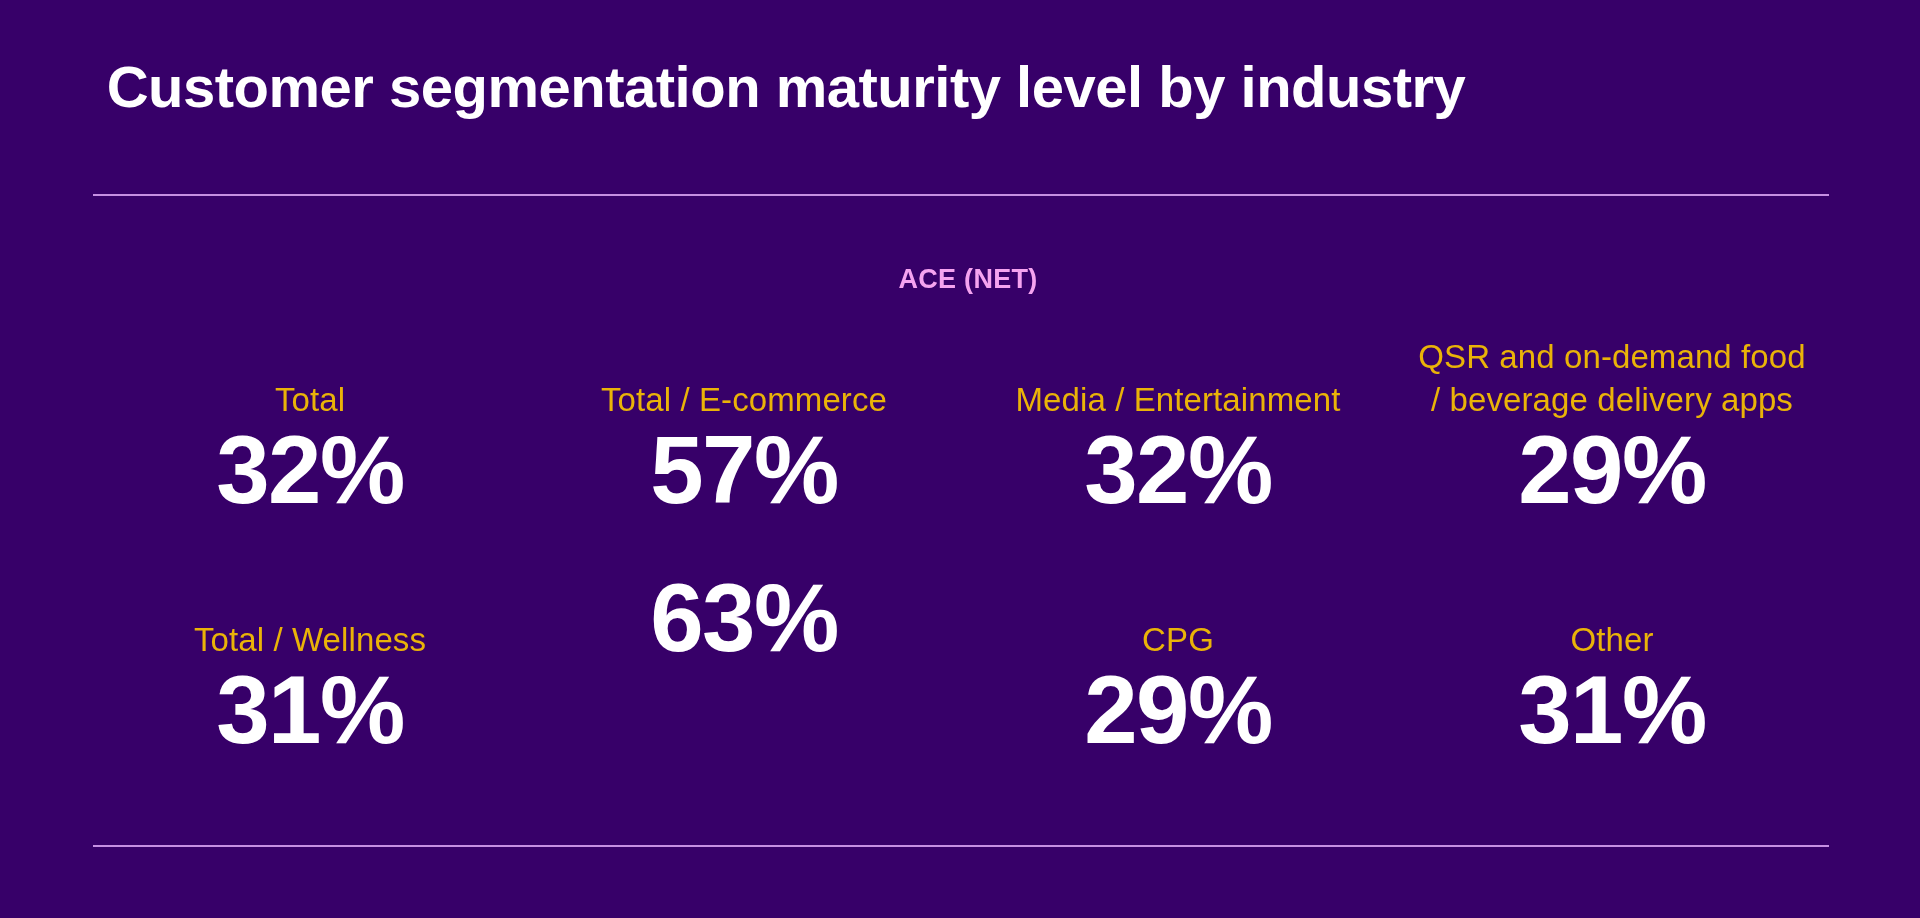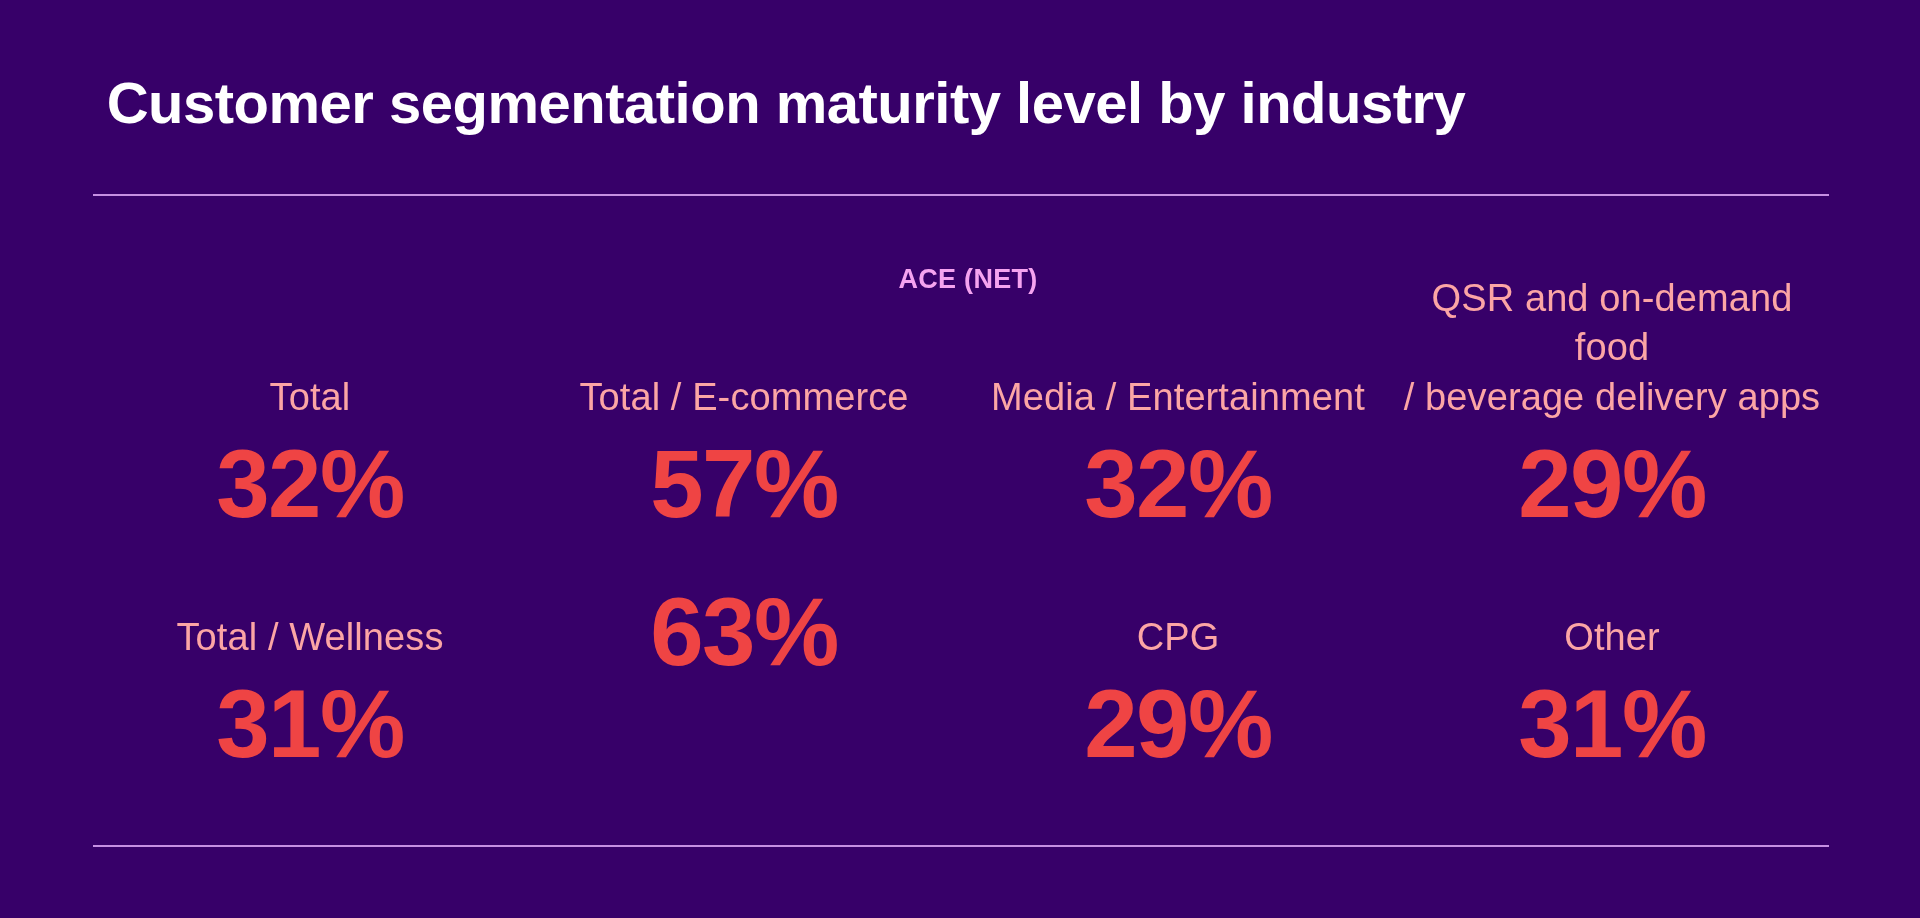--- a/index.html
+++ b/index.html
@@ -18,21 +18,21 @@
     width: 1920px;
     height: 918px;
     background: #370069;
     box-sizing: border-box;
   }
 
   
   .title {
     position: absolute;
     left: 0;
-    top: 70px;
+    top: 54px;
     width: 1572px;
     text-align: center;
     color: #ffffff;
     font-size: 58px;
     font-weight: bold;
     letter-spacing: -0.5px;
     line-height: 1.15;
     white-space: nowrap;
   }
 
@@ -85,34 +85,33 @@
 
   
   .stat-label-wrap {
     height: 92px;
     display: flex;
     align-items: flex-end;
     justify-content: center;
     width: 100%;
   }
   .stat-label {
-    color: #fca5a5;
-    font-size: 38px;
+    color: #eab308;
+    font-size: 33px;
     font-weight: normal;
     line-height: 1.3;
     letter-spacing: 0.1px;
     white-space: pre-line;
   }
   .stat-value {
-    color: #ef4444;
+    color: #ffffff;
     font-size: 96px;
     font-weight: bold;
     line-height: 1.0;
     letter-spacing: -1.5px;
-    margin-top: 14px;
   }
 </style>
 </head>
 <body>
 
 <div class="slide">
 
   <div class="title">Customer segmentation maturity level by industry</div>
 
   <div class="rule rule-top"></div>

